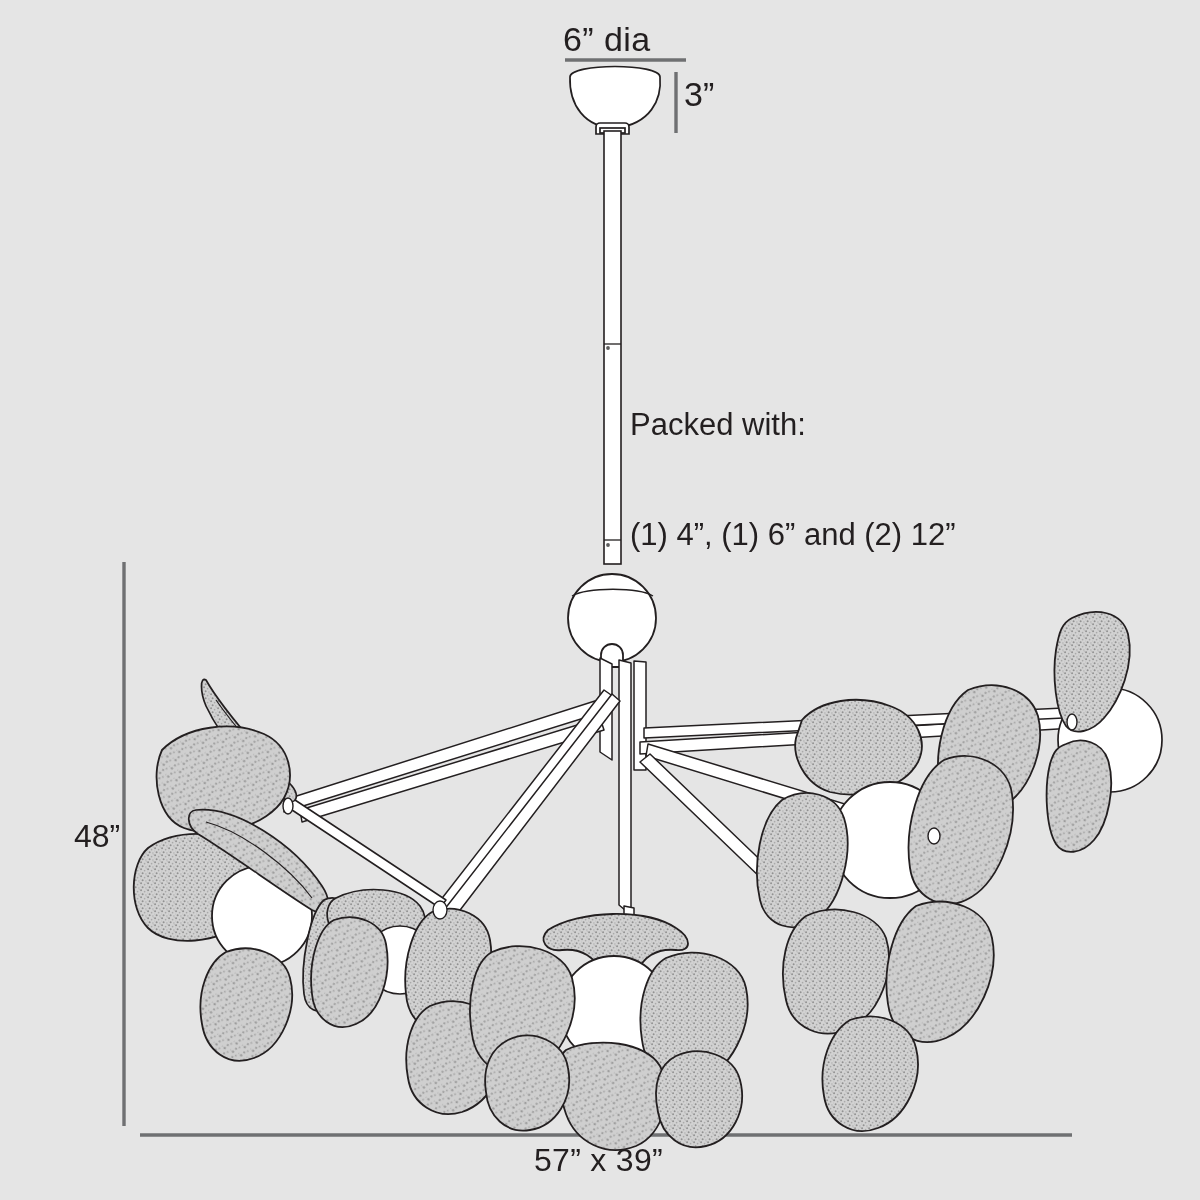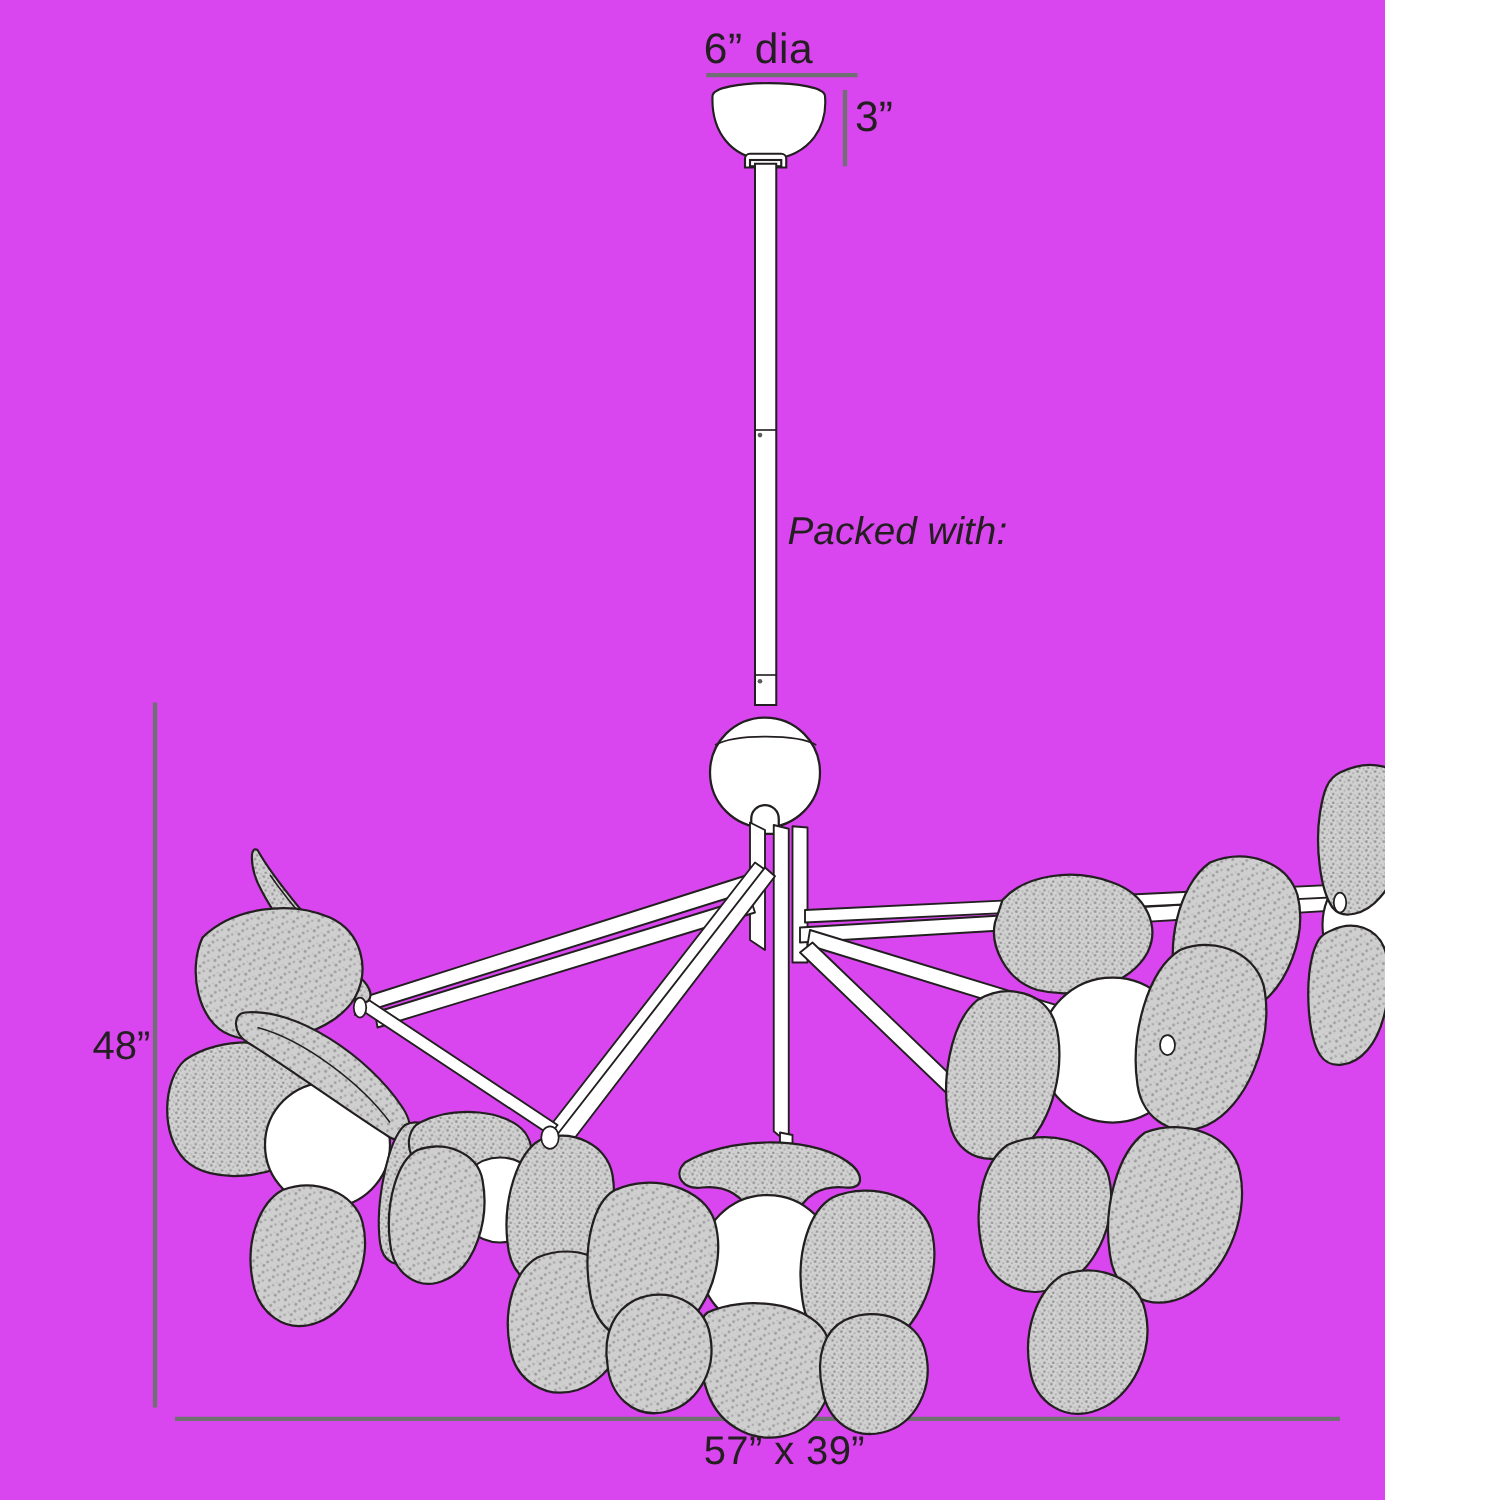--- a/index.html
+++ b/index.html
@@ -7,23 +7,23 @@
     margin: 0;
     padding: 0;
     background: #ffffff;
   }
   body {
     font-family: "Liberation Sans", sans-serif;
     color: #231f20;
   }
   #sheet {
     position: relative;
-    width: 1108px;
+    width: 1200px;
     height: 1200px;
-    background: #d946ef;
+    background: #e5e5e5;
     overflow: hidden;
   }
   #drawing {
     position: absolute;
     left: 0;
     top: 0;
     width: 1200px;
     height: 1200px;
   }
   .dim-text {
@@ -43,30 +43,29 @@
     left: 684px;
     top: 74px;
     font-size: 34px;
   }
   #label-height {
     left: 74px;
     top: 818px;
     font-size: 32px;
   }
   #label-width {
-    left: 563px;
+    left: 534px;
     top: 1142px;
     font-size: 32px;
     letter-spacing: 0.3px;
   }
   #packed-note {
     left: 630px;
     top: 334px;
     font-size: 31px;
-    font-style: italic;
   }
   #packed-note div { white-space: pre; }
 </style>
 </head>
 <body>
 
 <div id="sheet">
 
   <svg id="drawing" viewBox="0 0 1200 1200">
     <defs>
@@ -203,15 +202,16 @@
   <div class="dim-text" id="label-dia">6” dia</div>
 
   <div class="dim-text" id="label-canopy-height">3”</div>
 
   <div class="dim-text" id="label-height">48”</div>
 
   <div class="dim-text" id="label-width">57” x 39”</div>
 
   <div class="dim-text" id="packed-note">
     <div>Packed with:</div>
+    <div>(1) 4”, (1) 6” and (2) 12”</div>
   </div>
 
 </div>
 
 </body></html>

